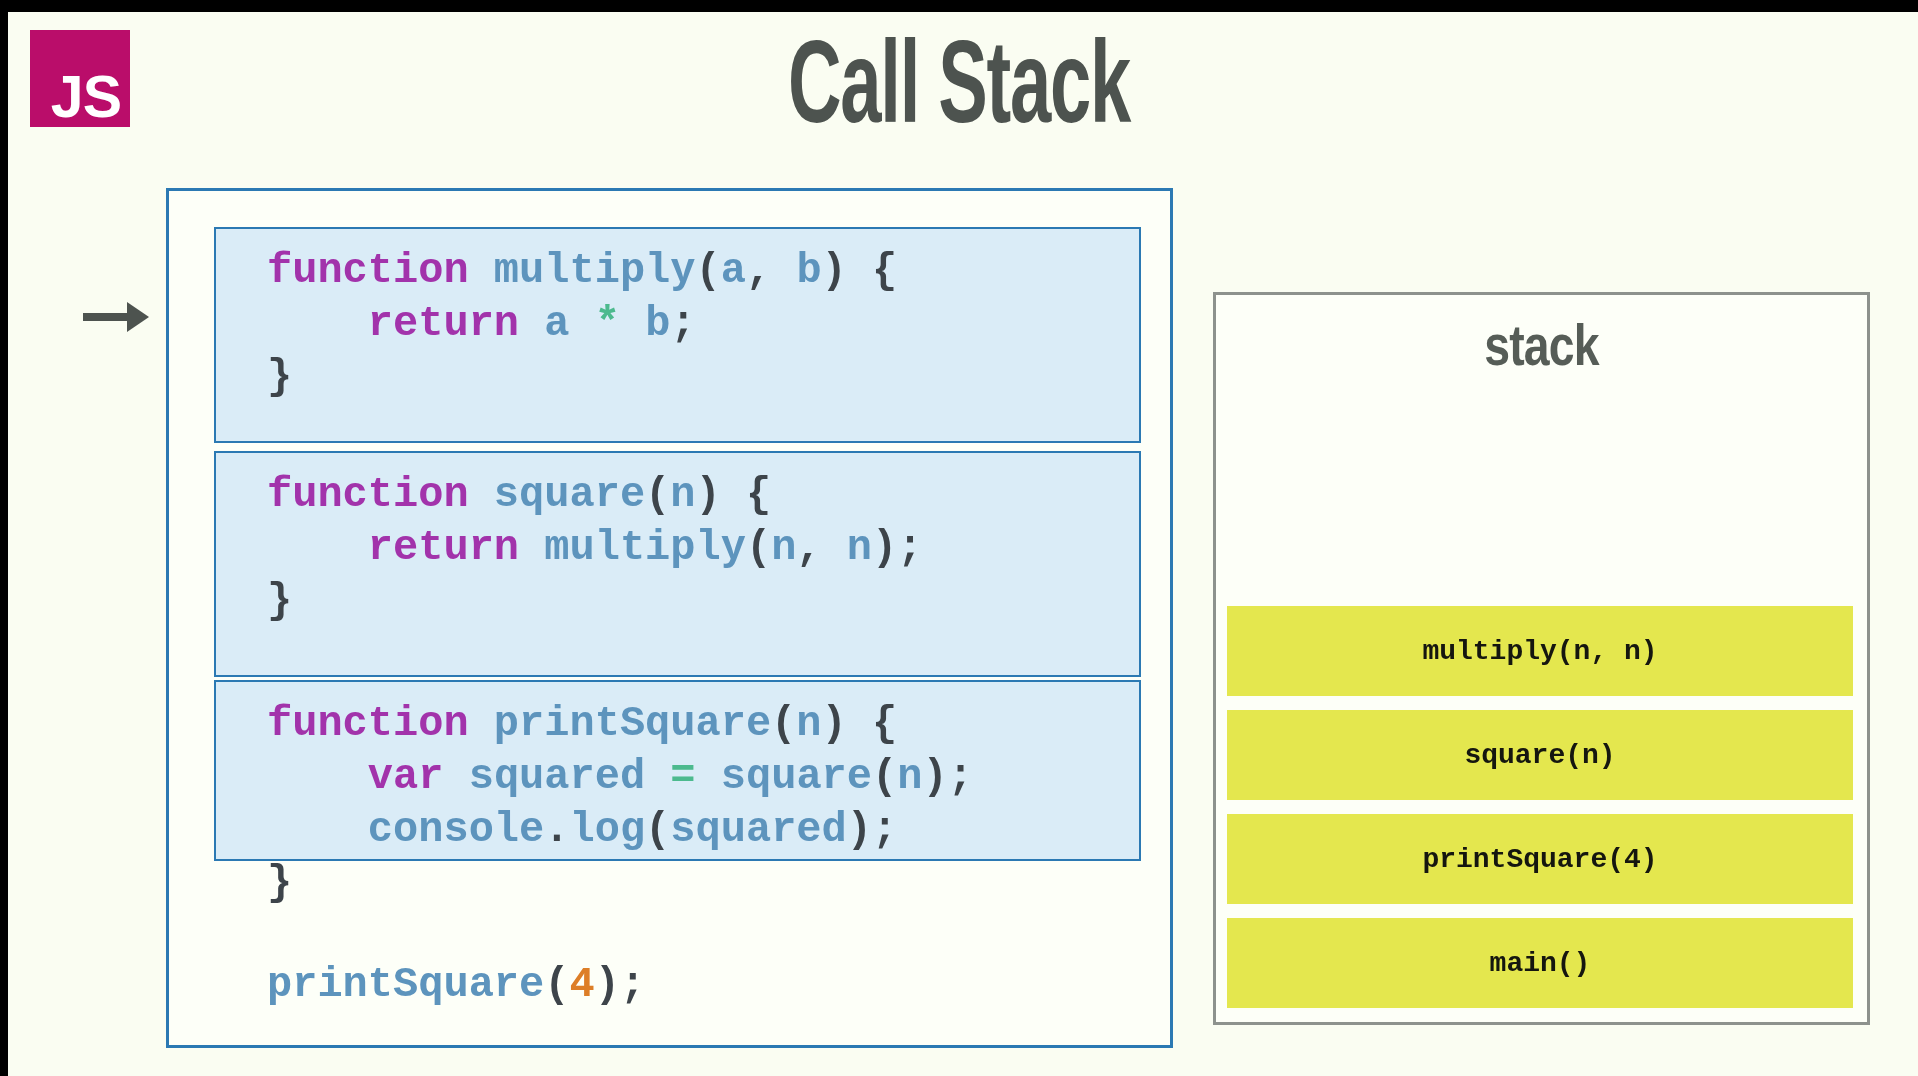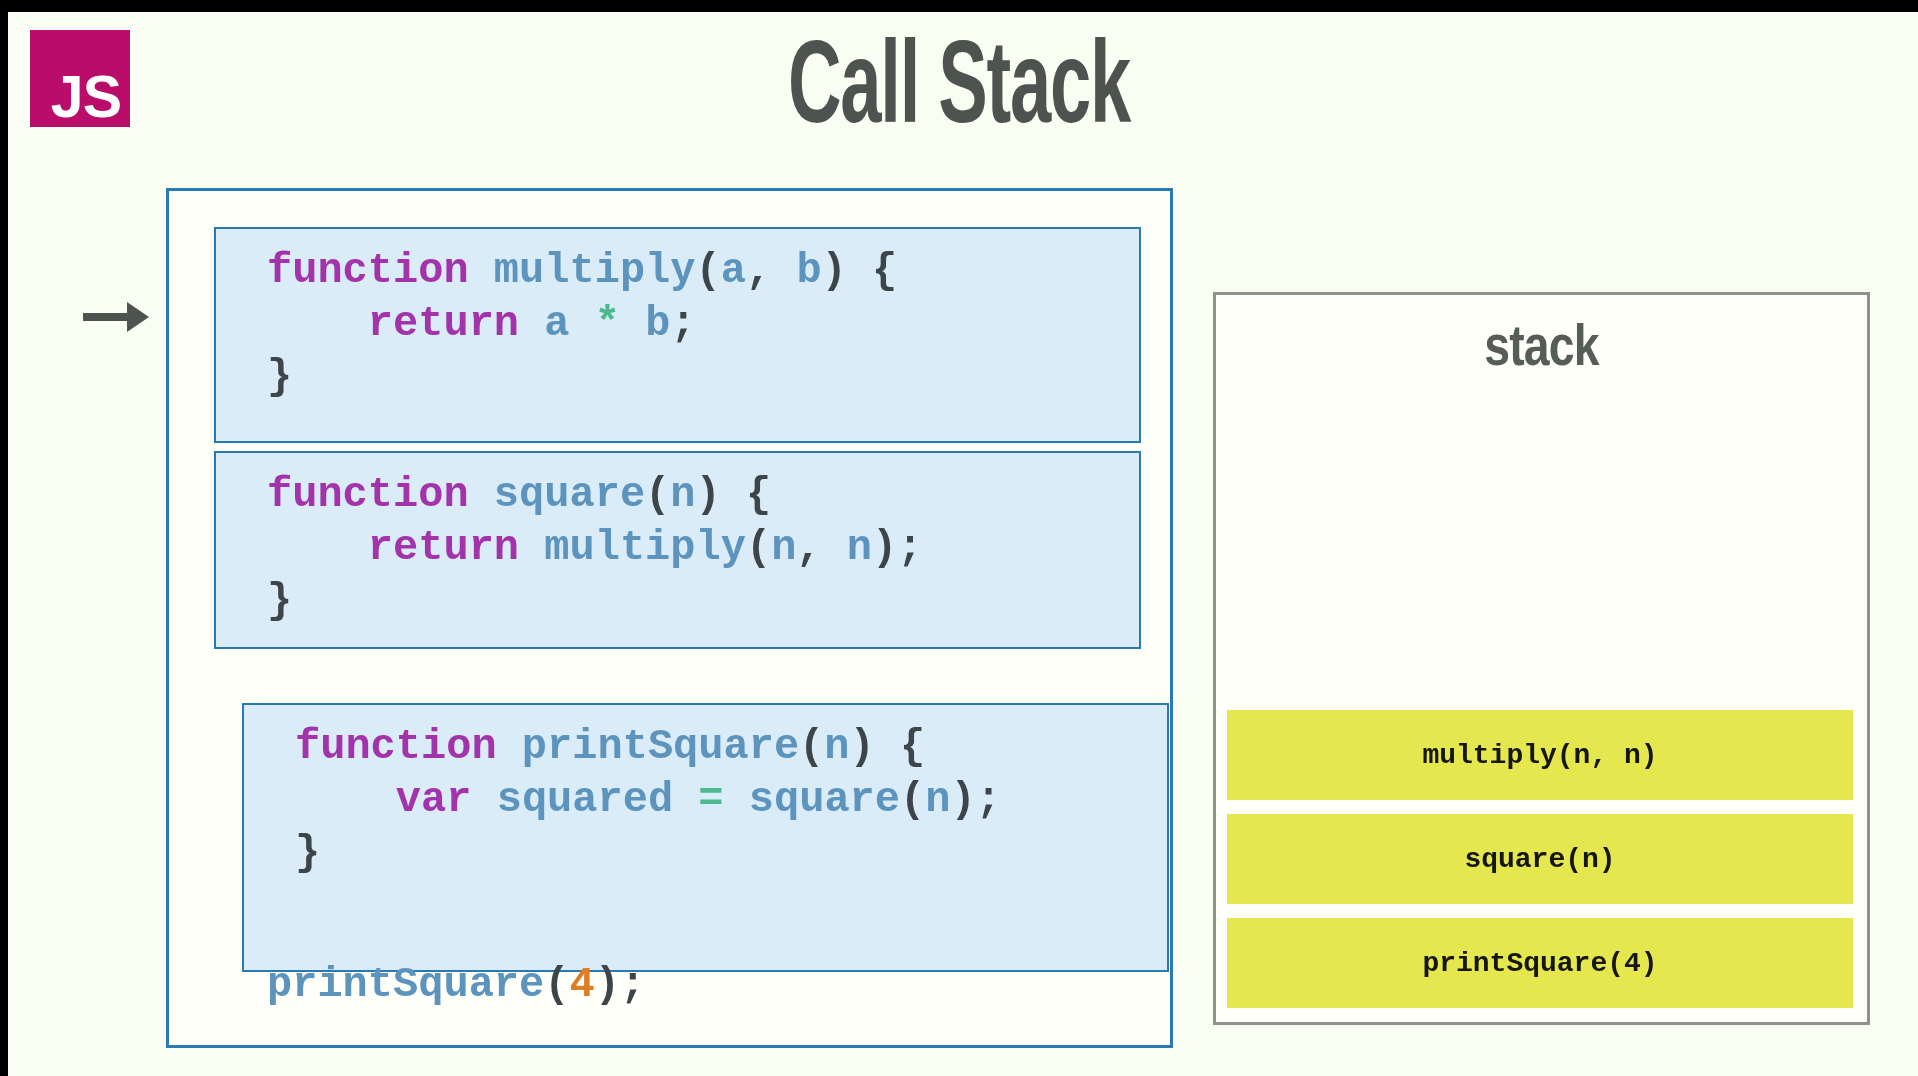--- a/index.html
+++ b/index.html
@@ -18,22 +18,22 @@
          transform:scaleX(0.64);letter-spacing:-2px;}
 
   .arrow{position:absolute;left:83px;top:299px;}
 
   .code-panel{position:absolute;left:166px;top:188px;width:1007px;height:860px;
               box-sizing:border-box;border:3px solid var(--panel_border);background:var(--panel_bg);}
   .code-box{position:absolute;left:45px;width:927px;box-sizing:border-box;
             background:var(--code_bg);border:2px solid var(--panel_border);
             padding:16px 0 0 51px;}
   .code-box-0{top:36px;height:216px;}
-  .code-box-1{top:260px;height:198px;}
-  .code-box-2{top:512px;height:269px;margin-left:28px;}
+  .code-box-1{top:260px;height:226px;}
+  .code-box-2{top:489px;height:181px;}
   .code-line{white-space:pre;font-family:"Liberation Mono",monospace;font-weight:bold;
              font-size:42px;line-height:53px;}
   .code-footer{position:absolute;left:98px;top:768px;white-space:pre;
                font-family:"Liberation Mono",monospace;font-weight:bold;
                font-size:42px;line-height:53px;}
   .tok-kw{color:var(--kw);} .tok-id{color:var(--id);} .tok-pu{color:var(--pu);}
   .tok-op{color:var(--op);} .tok-num{color:var(--num);} .tok-pl{color:var(--pl);}
 
   .stack-panel{position:absolute;left:1213px;top:292px;width:657px;height:733px;
                box-sizing:border-box;border:3px solid var(--stack_border);background:var(--stack_bg);}
@@ -70,26 +70,28 @@
         <div class="code-line"><span class="tok-pu">}</span></div>
       </div>
     <div class="code-box code-box-1">
         <div class="code-line"><span class="tok-kw">function</span><span class="tok-pl"> </span><span class="tok-id">square</span><span class="tok-pu">(</span><span class="tok-id">n</span><span class="tok-pu">)</span><span class="tok-pl"> </span><span class="tok-pu">{</span></div>
         <div class="code-line"><span class="tok-pl">    </span><span class="tok-kw">return</span><span class="tok-pl"> </span><span class="tok-id">multiply</span><span class="tok-pu">(</span><span class="tok-id">n</span><span class="tok-pu">,</span><span class="tok-pl"> </span><span class="tok-id">n</span><span class="tok-pu">);</span></div>
         <div class="code-line"><span class="tok-pu">}</span></div>
       </div>
     <div class="code-box code-box-2">
         <div class="code-line"><span class="tok-kw">function</span><span class="tok-pl"> </span><span class="tok-id">printSquare</span><span class="tok-pu">(</span><span class="tok-id">n</span><span class="tok-pu">)</span><span class="tok-pl"> </span><span class="tok-pu">{</span></div>
         <div class="code-line"><span class="tok-pl">    </span><span class="tok-kw">var</span><span class="tok-pl"> </span><span class="tok-id">squared</span><span class="tok-pl"> </span><span class="tok-op">=</span><span class="tok-pl"> </span><span class="tok-id">square</span><span class="tok-pu">(</span><span class="tok-id">n</span><span class="tok-pu">);</span></div>
+        <div class="code-line"><span class="tok-pl">    </span><span class="tok-id">console</span><span class="tok-pu">.</span><span class="tok-id">log</span><span class="tok-pu">(</span><span class="tok-id">squared</span><span class="tok-pu">);</span></div>
         <div class="code-line"><span class="tok-pu">}</span></div>
       </div>
     <div class="code-footer" id="code-footer"><span class="tok-id">printSquare</span><span class="tok-pu">(</span><span class="tok-num">4</span><span class="tok-pu">);</span></div>
   </div>
 
   <div class="stack-panel">
     <div class="stack-title">stack</div>
     <div class="frames" id="stack-frames">
         <div class="frame">multiply(n, n)</div>
         <div class="frame">square(n)</div>
         <div class="frame">printSquare(4)</div>
+        <div class="frame">main()</div>
       </div>
   </div>
 </div>
 
 </body></html>

